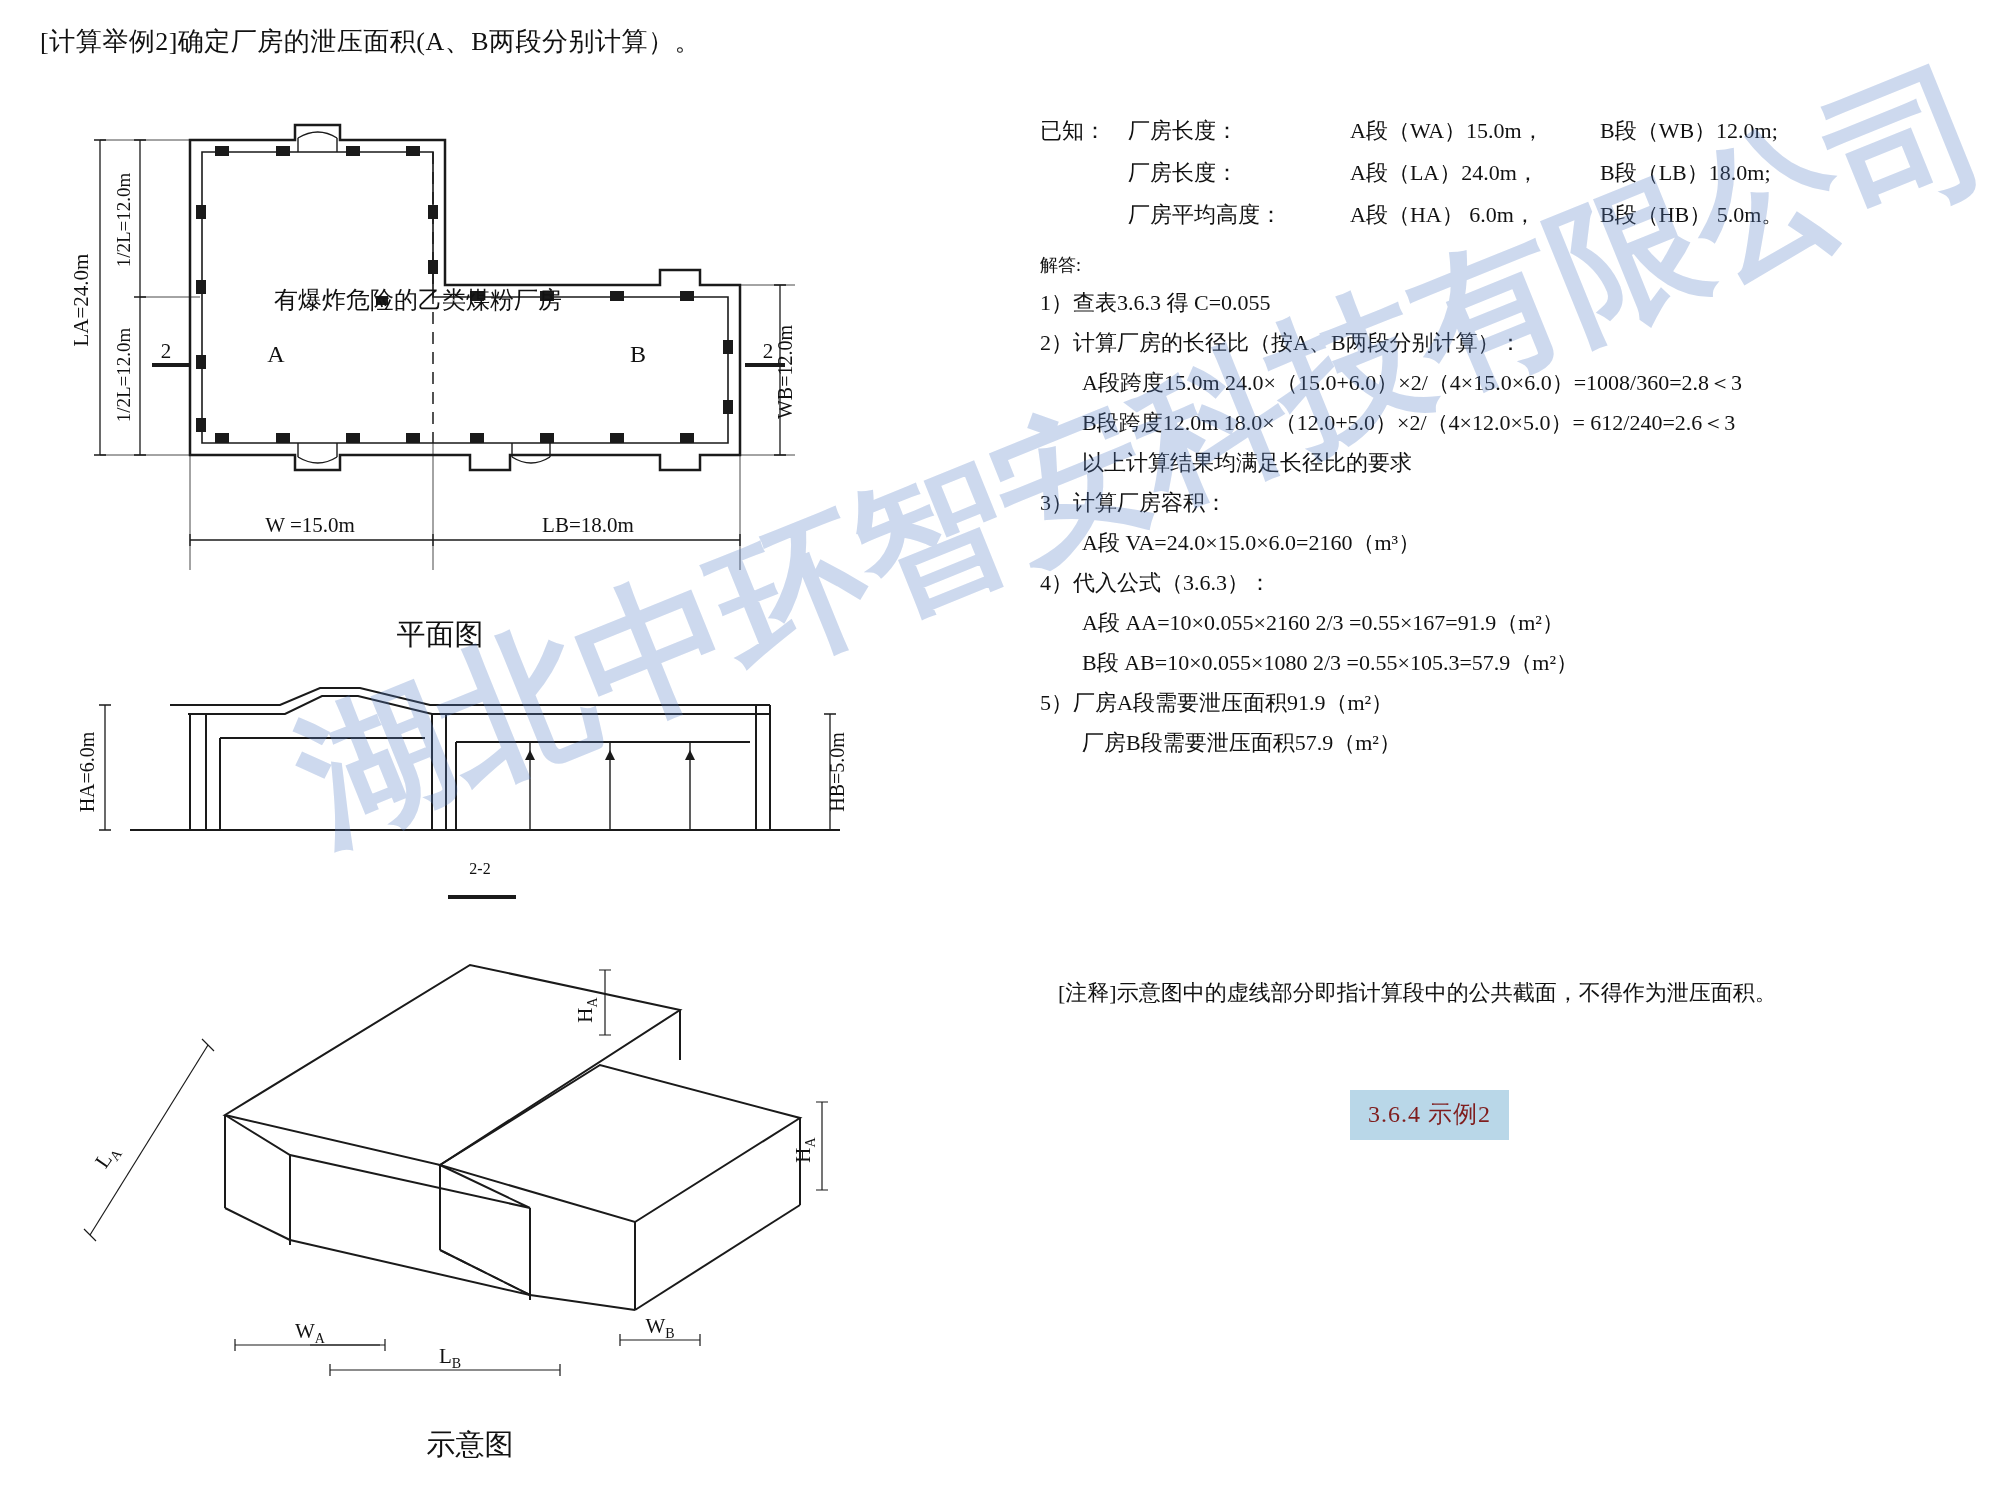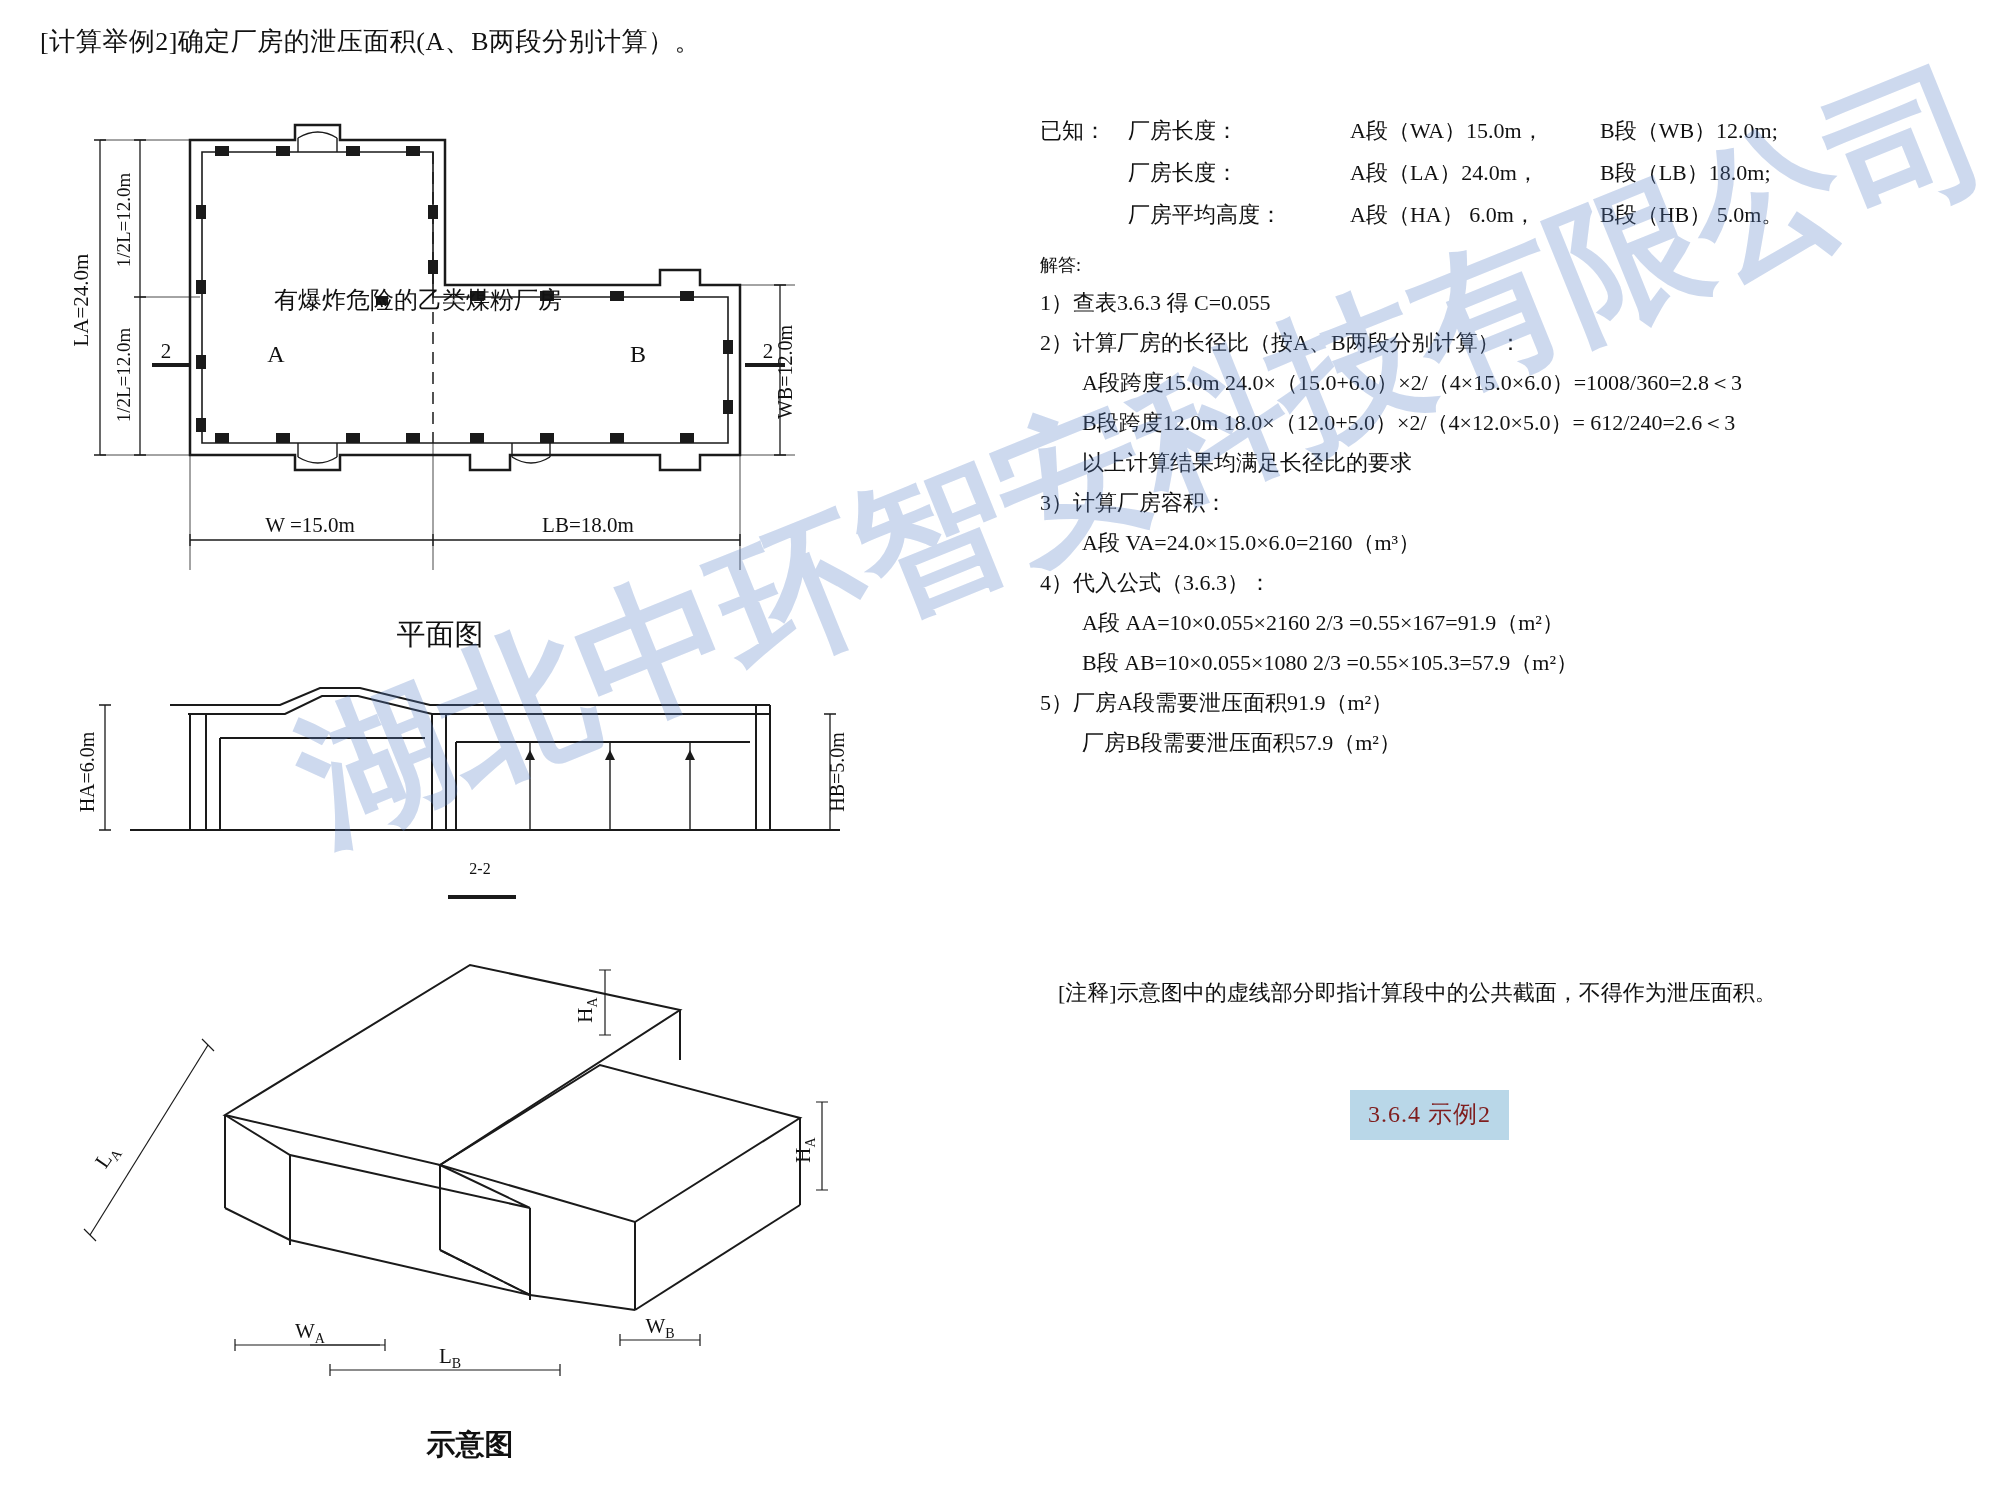--- a/index.html
+++ b/index.html
@@ -315,21 +315,21 @@
       </g>
 
       <text x="52" y="210" font-size="21" text-anchor="middle" transform="rotate(-55 52 210)">L<tspan font-size="14" dy="5">A</tspan></text>
       <text x="532" y="60" font-size="21" text-anchor="middle" transform="rotate(-90 532 60)">H<tspan font-size="14" dy="5">A</tspan></text>
       <text x="750" y="200" font-size="21" text-anchor="middle" transform="rotate(-90 750 200)">H<tspan font-size="14" dy="5">A</tspan></text>
       <text x="250" y="388" font-size="21" text-anchor="middle">W<tspan font-size="14" dy="5">A</tspan></text>
       <text x="600" y="383" font-size="21" text-anchor="middle">W<tspan font-size="14" dy="5">B</tspan></text>
       <text x="390" y="413" font-size="21" text-anchor="middle">L<tspan font-size="14" dy="5">B</tspan></text>
     </svg>
   </div>
-  <div class="caption" style="left:400px; top:1425px; width:140px;font-weight:bold;">示意图</div>
+  <div class="caption" style="left:400px; top:1425px; width:140px;">示意图</div>
 
   <div id="rightcol">
 
     <div class="known-row">
       <div class="known-label-head">已知：</div>
       <div class="known-label">厂房长度：</div>
       <div class="known-a">A段（WA）15.0m，</div>
       <div class="known-b">B段（WB）12.0m;</div>
     </div>
     <div class="known-row">

